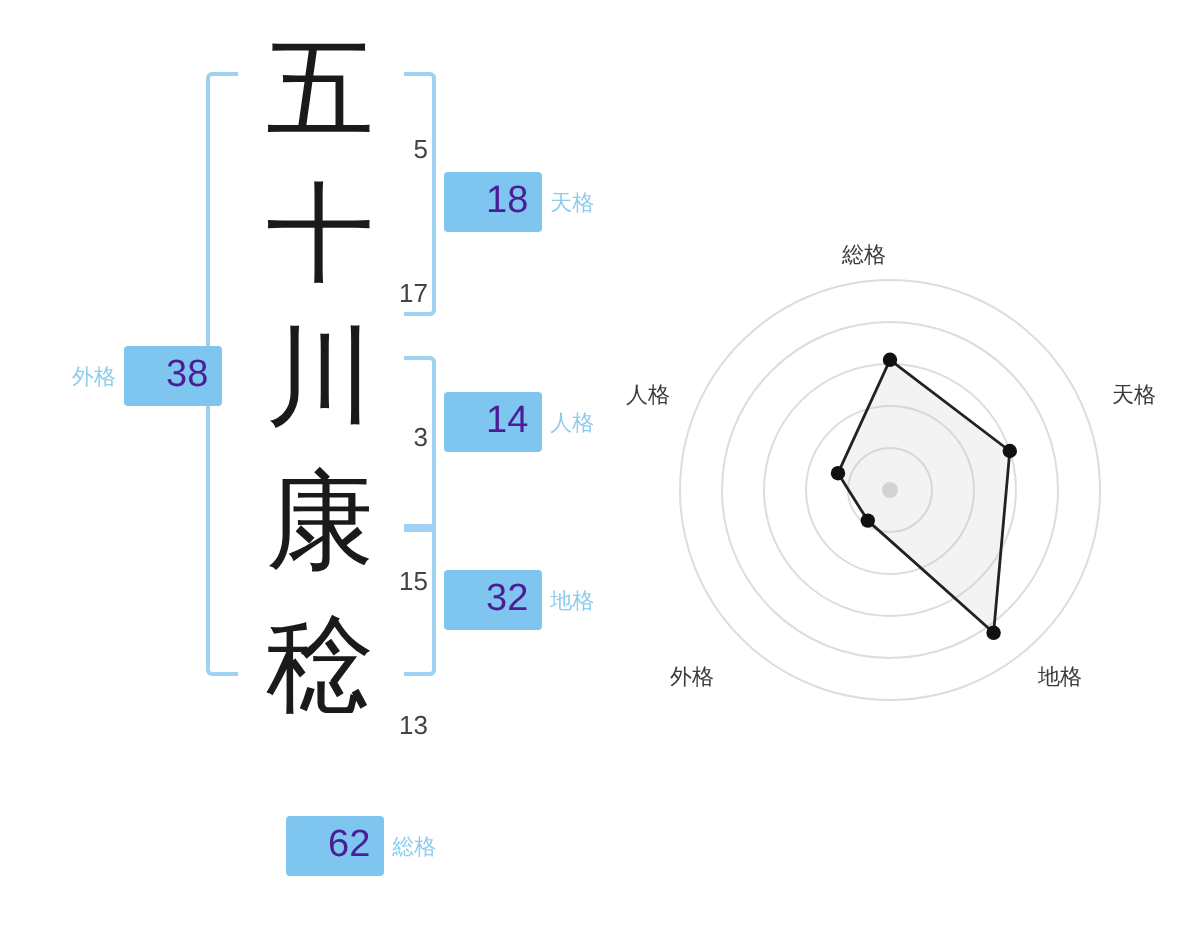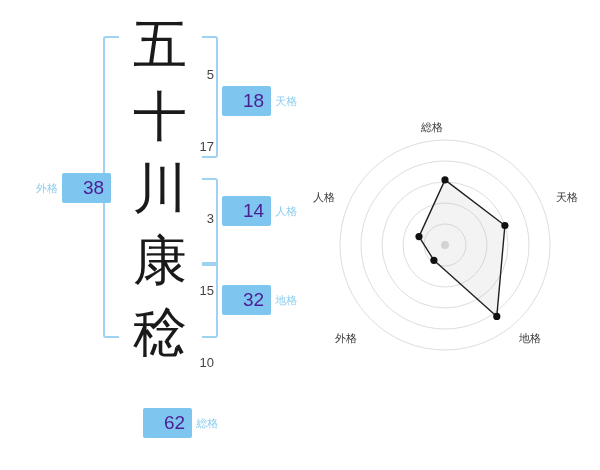--- a/index.html
+++ b/index.html
@@ -132,21 +132,21 @@
       <div class="kanji-cell">
         <span class="kanji">川</span>
         <span class="stroke-num">3</span>
       </div>
       <div class="kanji-cell">
         <span class="kanji">康</span>
         <span class="stroke-num">15</span>
       </div>
       <div class="kanji-cell">
         <span class="kanji">稔</span>
-        <span class="stroke-num">10</span>
+        <span class="stroke-num">13</span>
       </div>
     </div>
 
     <div class="bracket left" style="left:103px; top:36px; width:14px; height:298px;"></div>
 
     <div class="bracket right" style="left:202px; top:36px; width:14px; height:118px;"></div>
 
     <div class="bracket right" style="left:202px; top:178px; width:14px; height:84px;"></div>
 
     <div class="bracket right" style="left:202px; top:262px; width:14px; height:72px;"></div>

